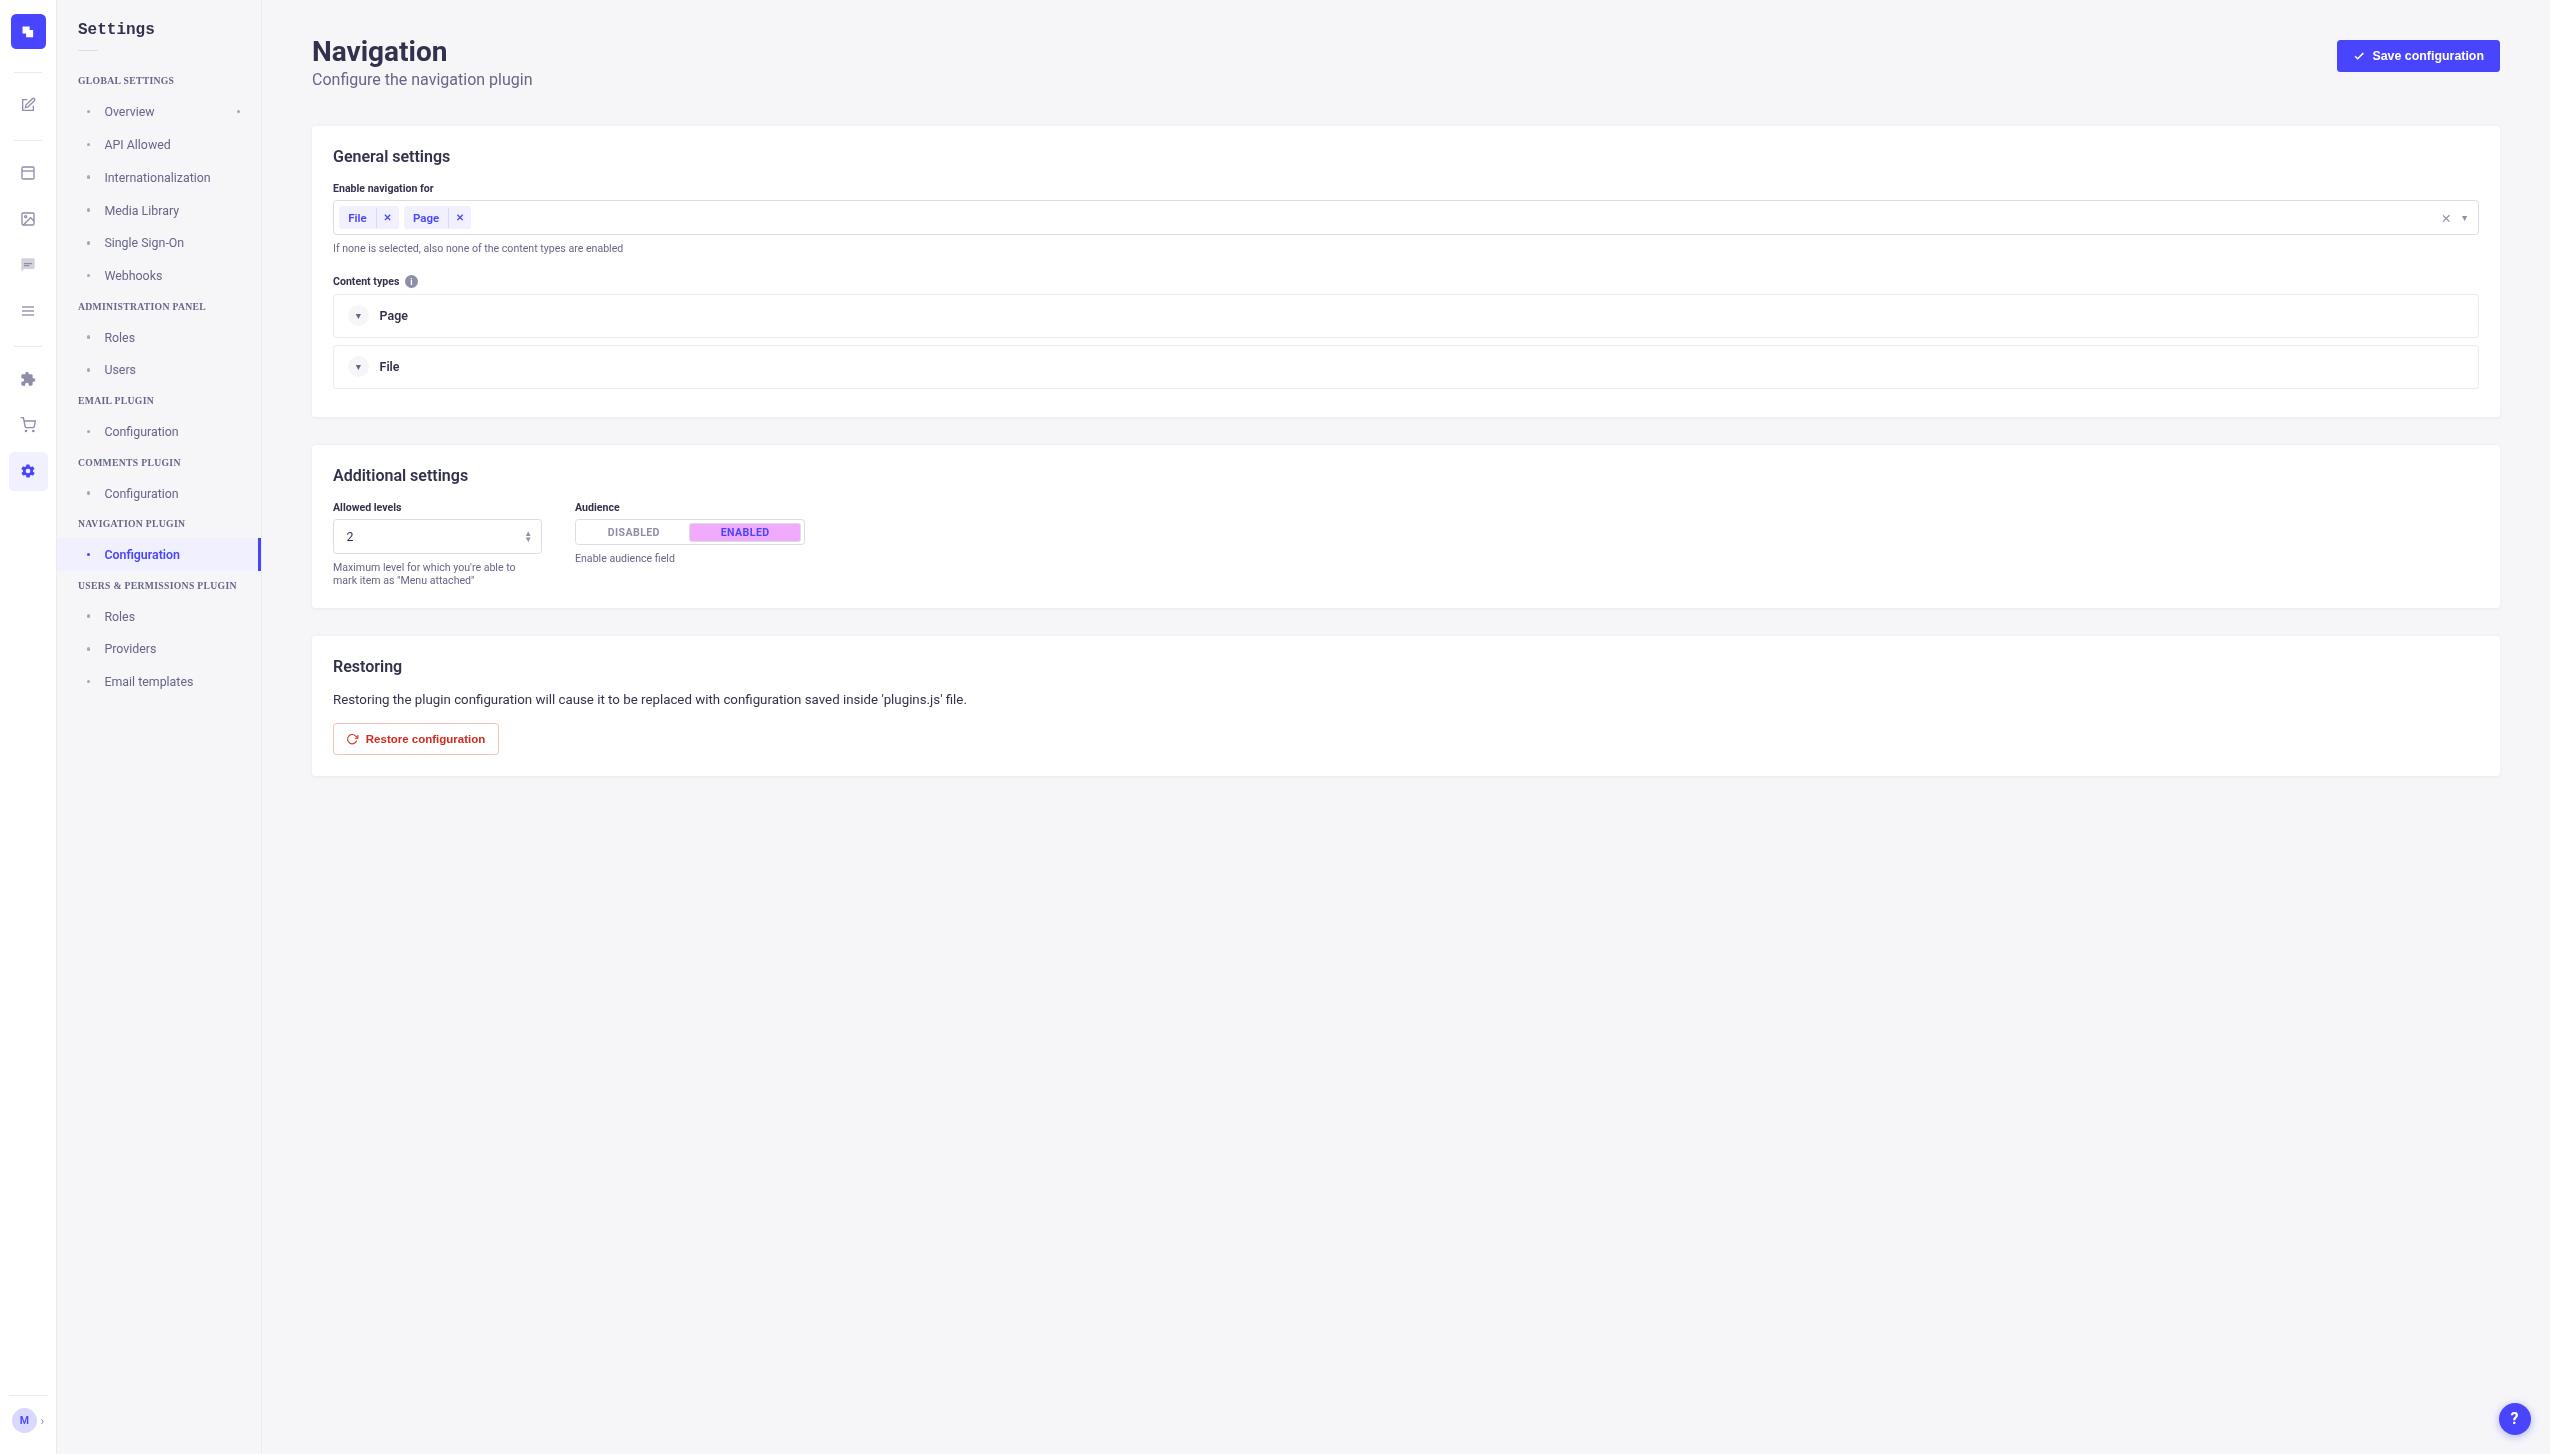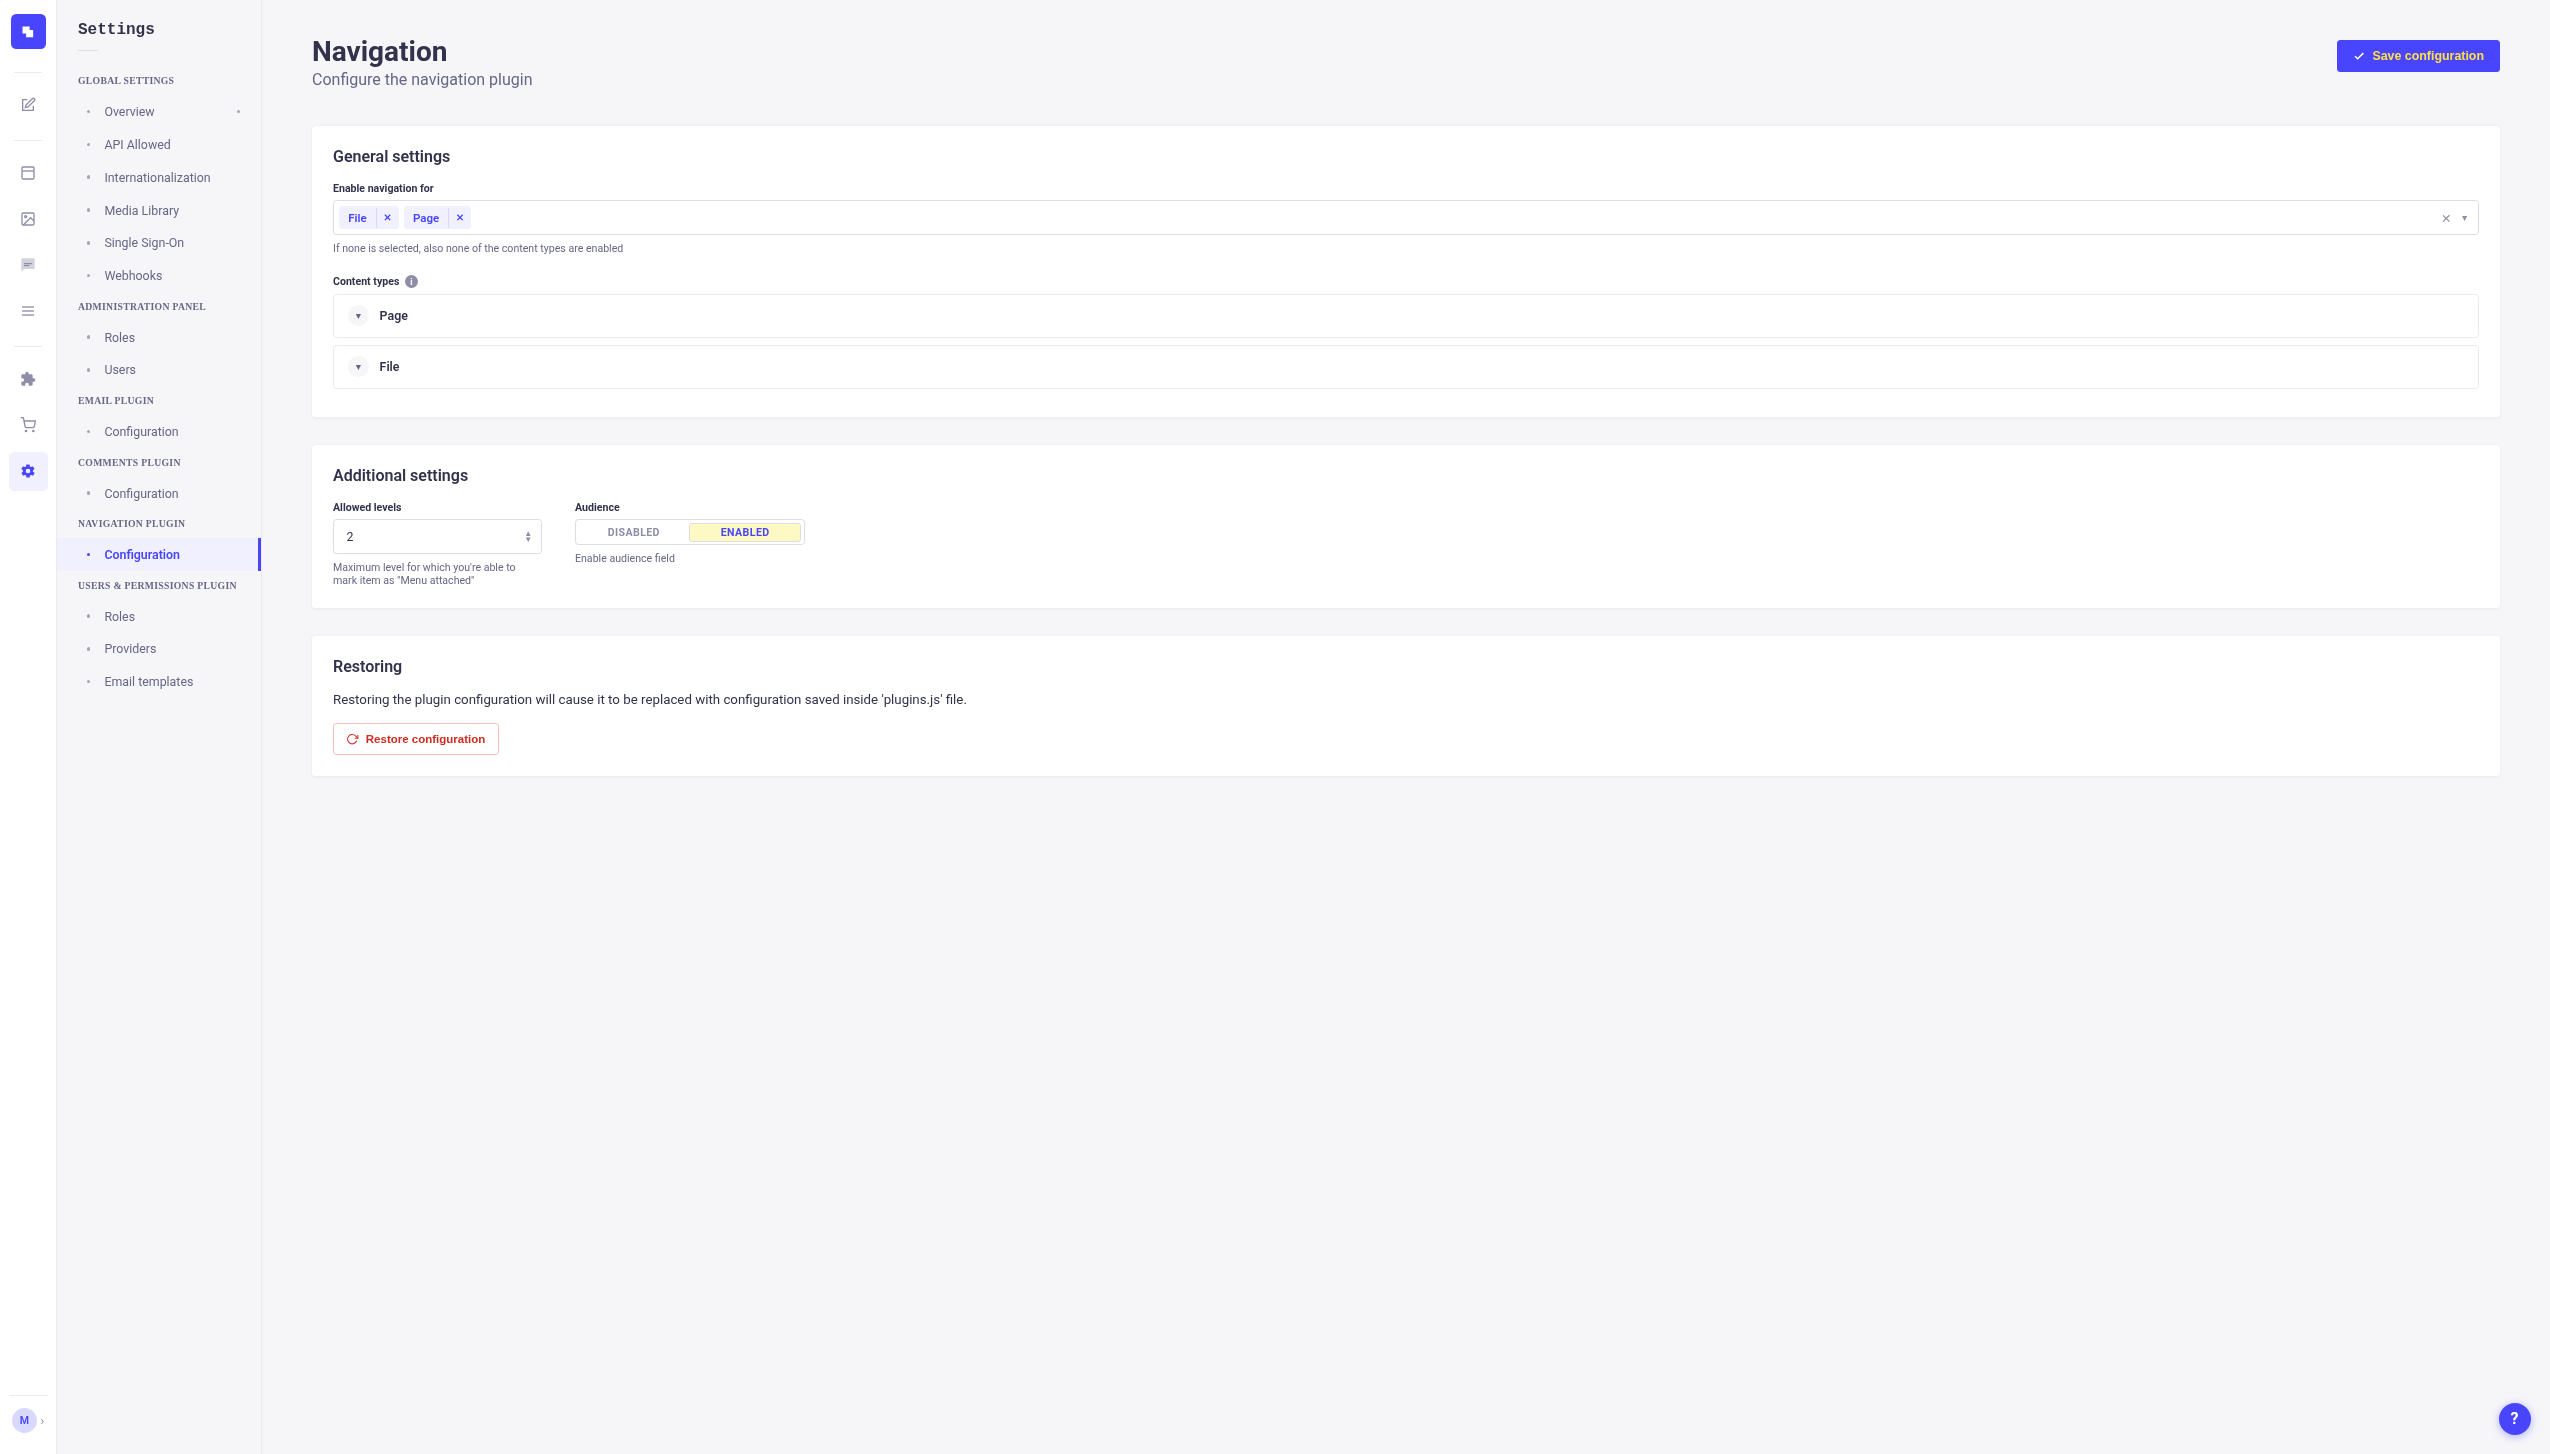--- a/index.html
+++ b/index.html
@@ -147,21 +147,21 @@
       font-weight: 700;
       color: #32324d;
       margin-bottom: 1.8px;
     }
     .page-subtitle {
       font-size: 16px;
       color: #666687;
     }
     .save-btn {
       background: #4945ff;
-      color: #fde047;
+      color: #ffffff;
       border: none;
       padding: 8.9px 16px;
       border-radius: 3.5px;
       font-size: 12.4px;
       font-weight: 600;
       cursor: pointer;
       display: flex;
       align-items: center;
       gap: 7px;
       margin-top: 5.3px;
@@ -258,21 +258,21 @@
     .toggle-group {
       display:flex; border:0.9px solid #dcdce4; border-radius:3.5px; height:26px; padding:2.7px;
       width: 230px;
     }
     .toggle-half {
       flex:1; display:flex; align-items:center; justify-content:center;
       font-size: 10.6px; font-weight:700; letter-spacing:0.4px;
       border-radius:2.7px; cursor:pointer;
     }
     .toggle-half.disabled-opt { color:#8e8ea9; }
-    .toggle-half.enabled-opt { background:#fef9c3; color:#4945ff; border:0.9px solid #dcdce4; }
+    .toggle-half.enabled-opt { background:#f0abfc; color:#4945ff; border:0.9px solid #dcdce4; }
     
     .card-desc { font-size: 13.3px; color:#32324d; margin-bottom:16px; }
     .restore-btn {
       border: 0.9px solid #f5c0b8;
       color: #d02b20;
       background: #fff;
       padding: 8.9px 12.4px;
       border-radius: 3.5px;
       font-size: 11.5px;
       font-weight: 600;

